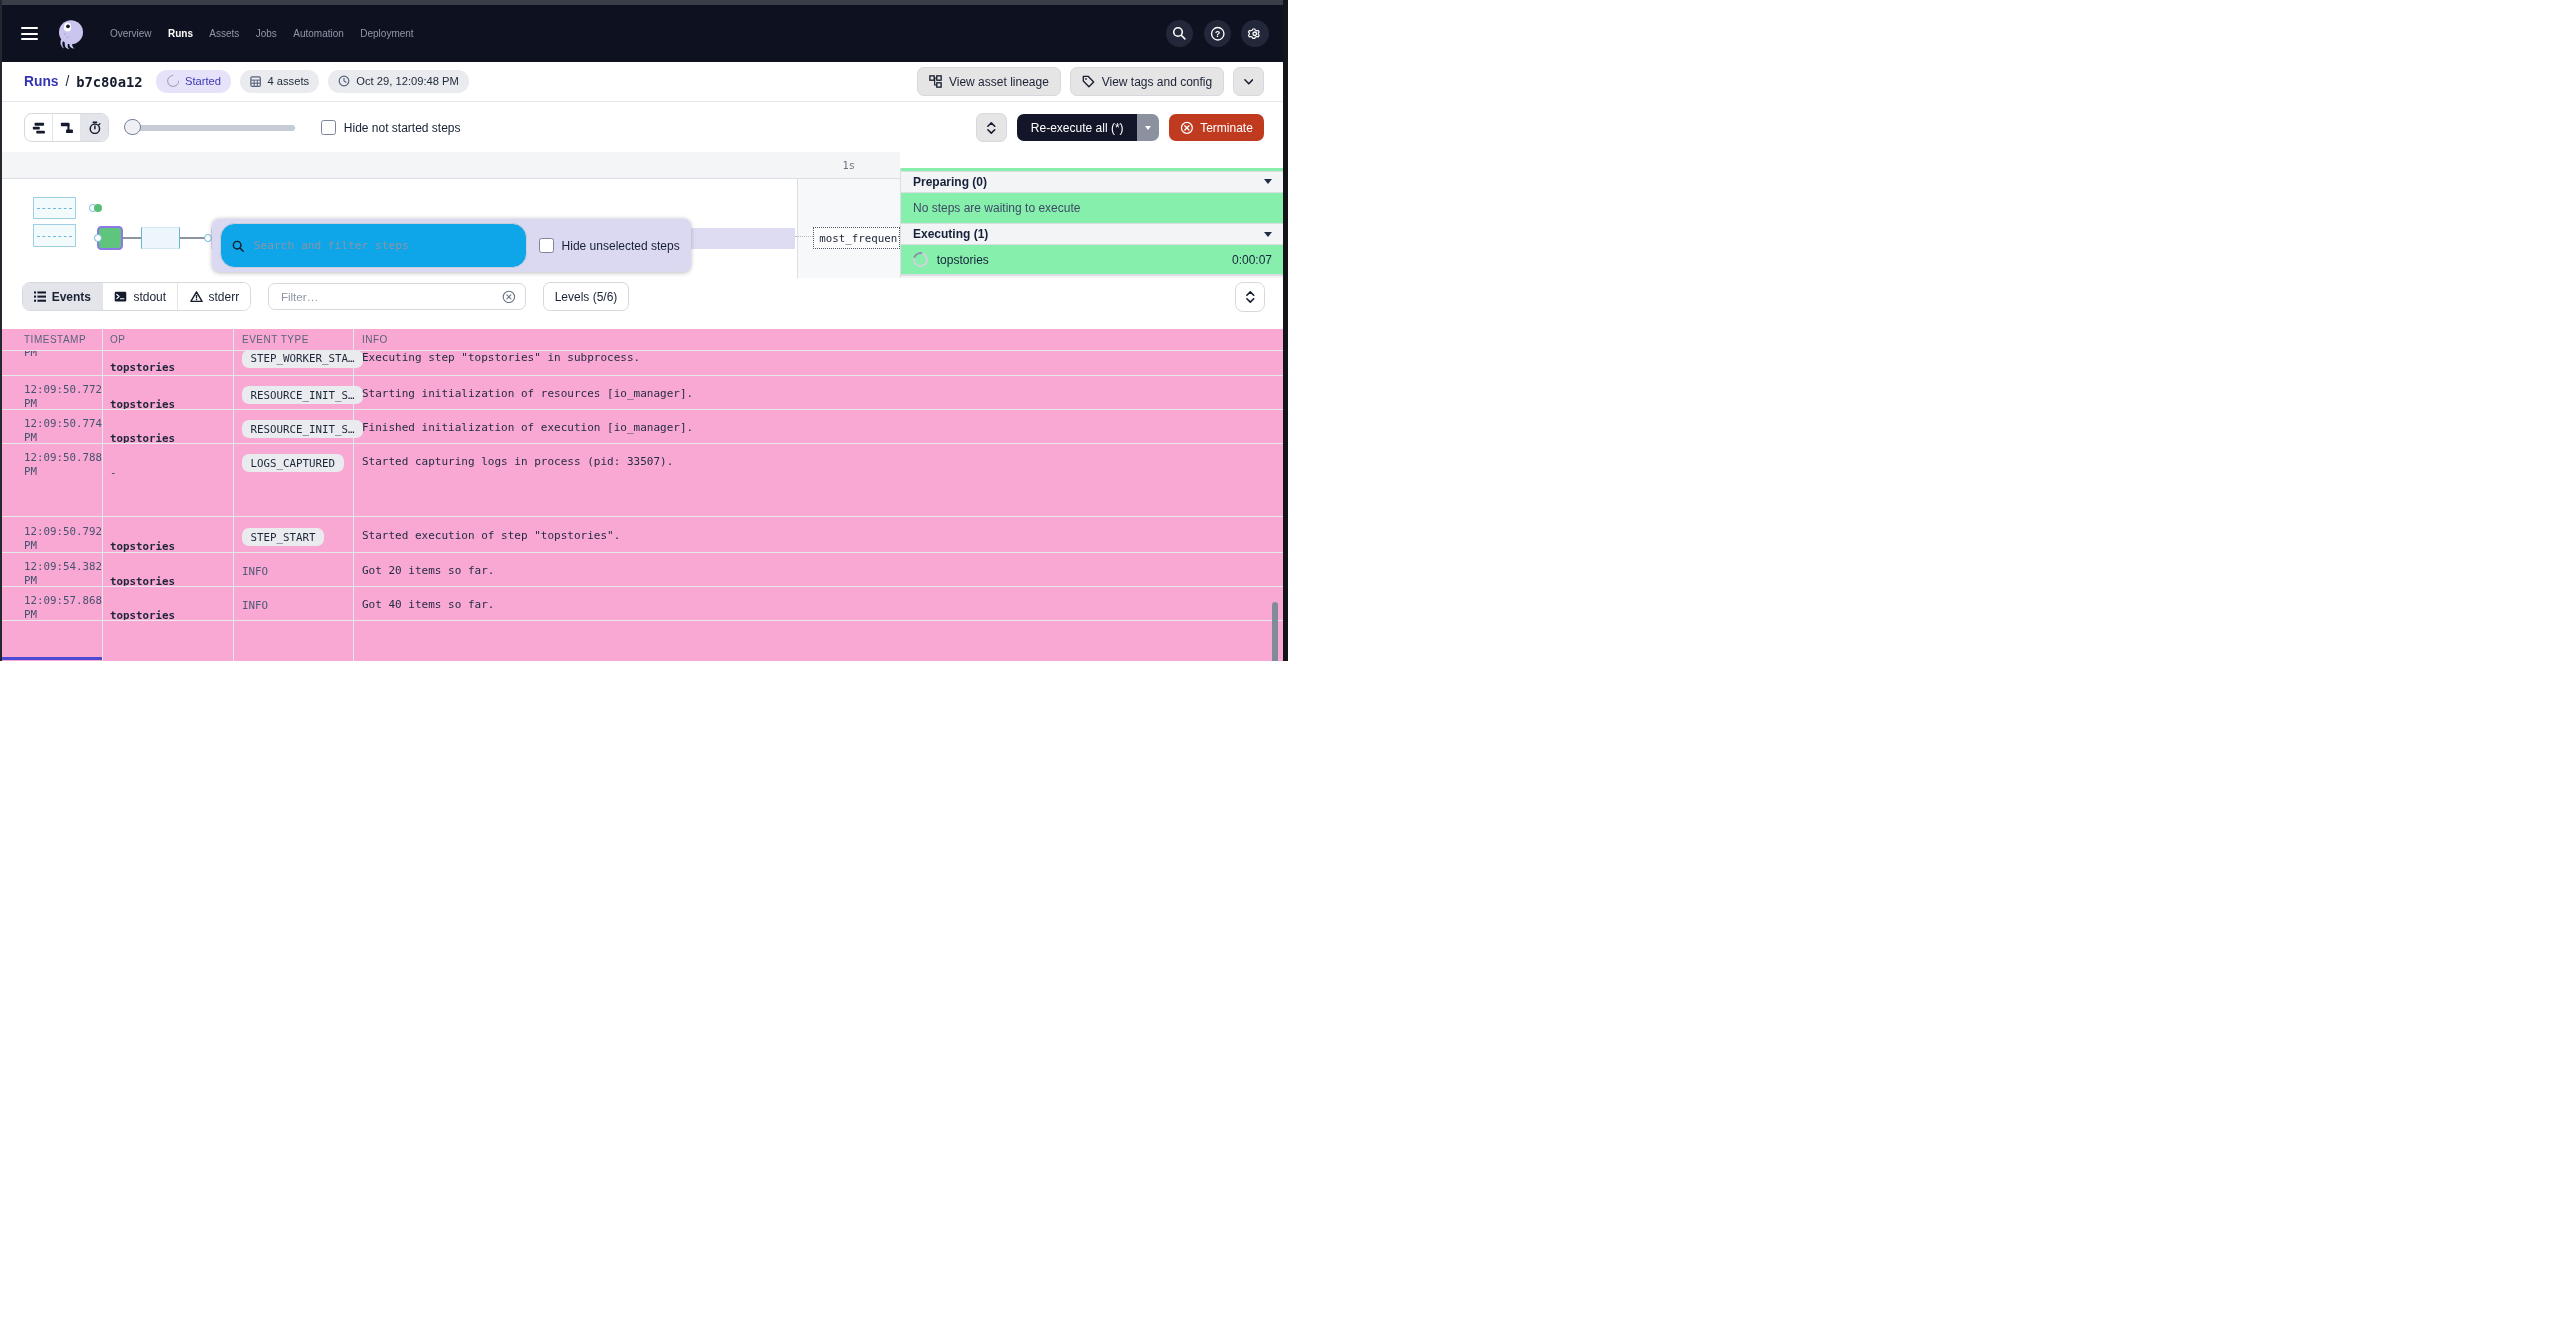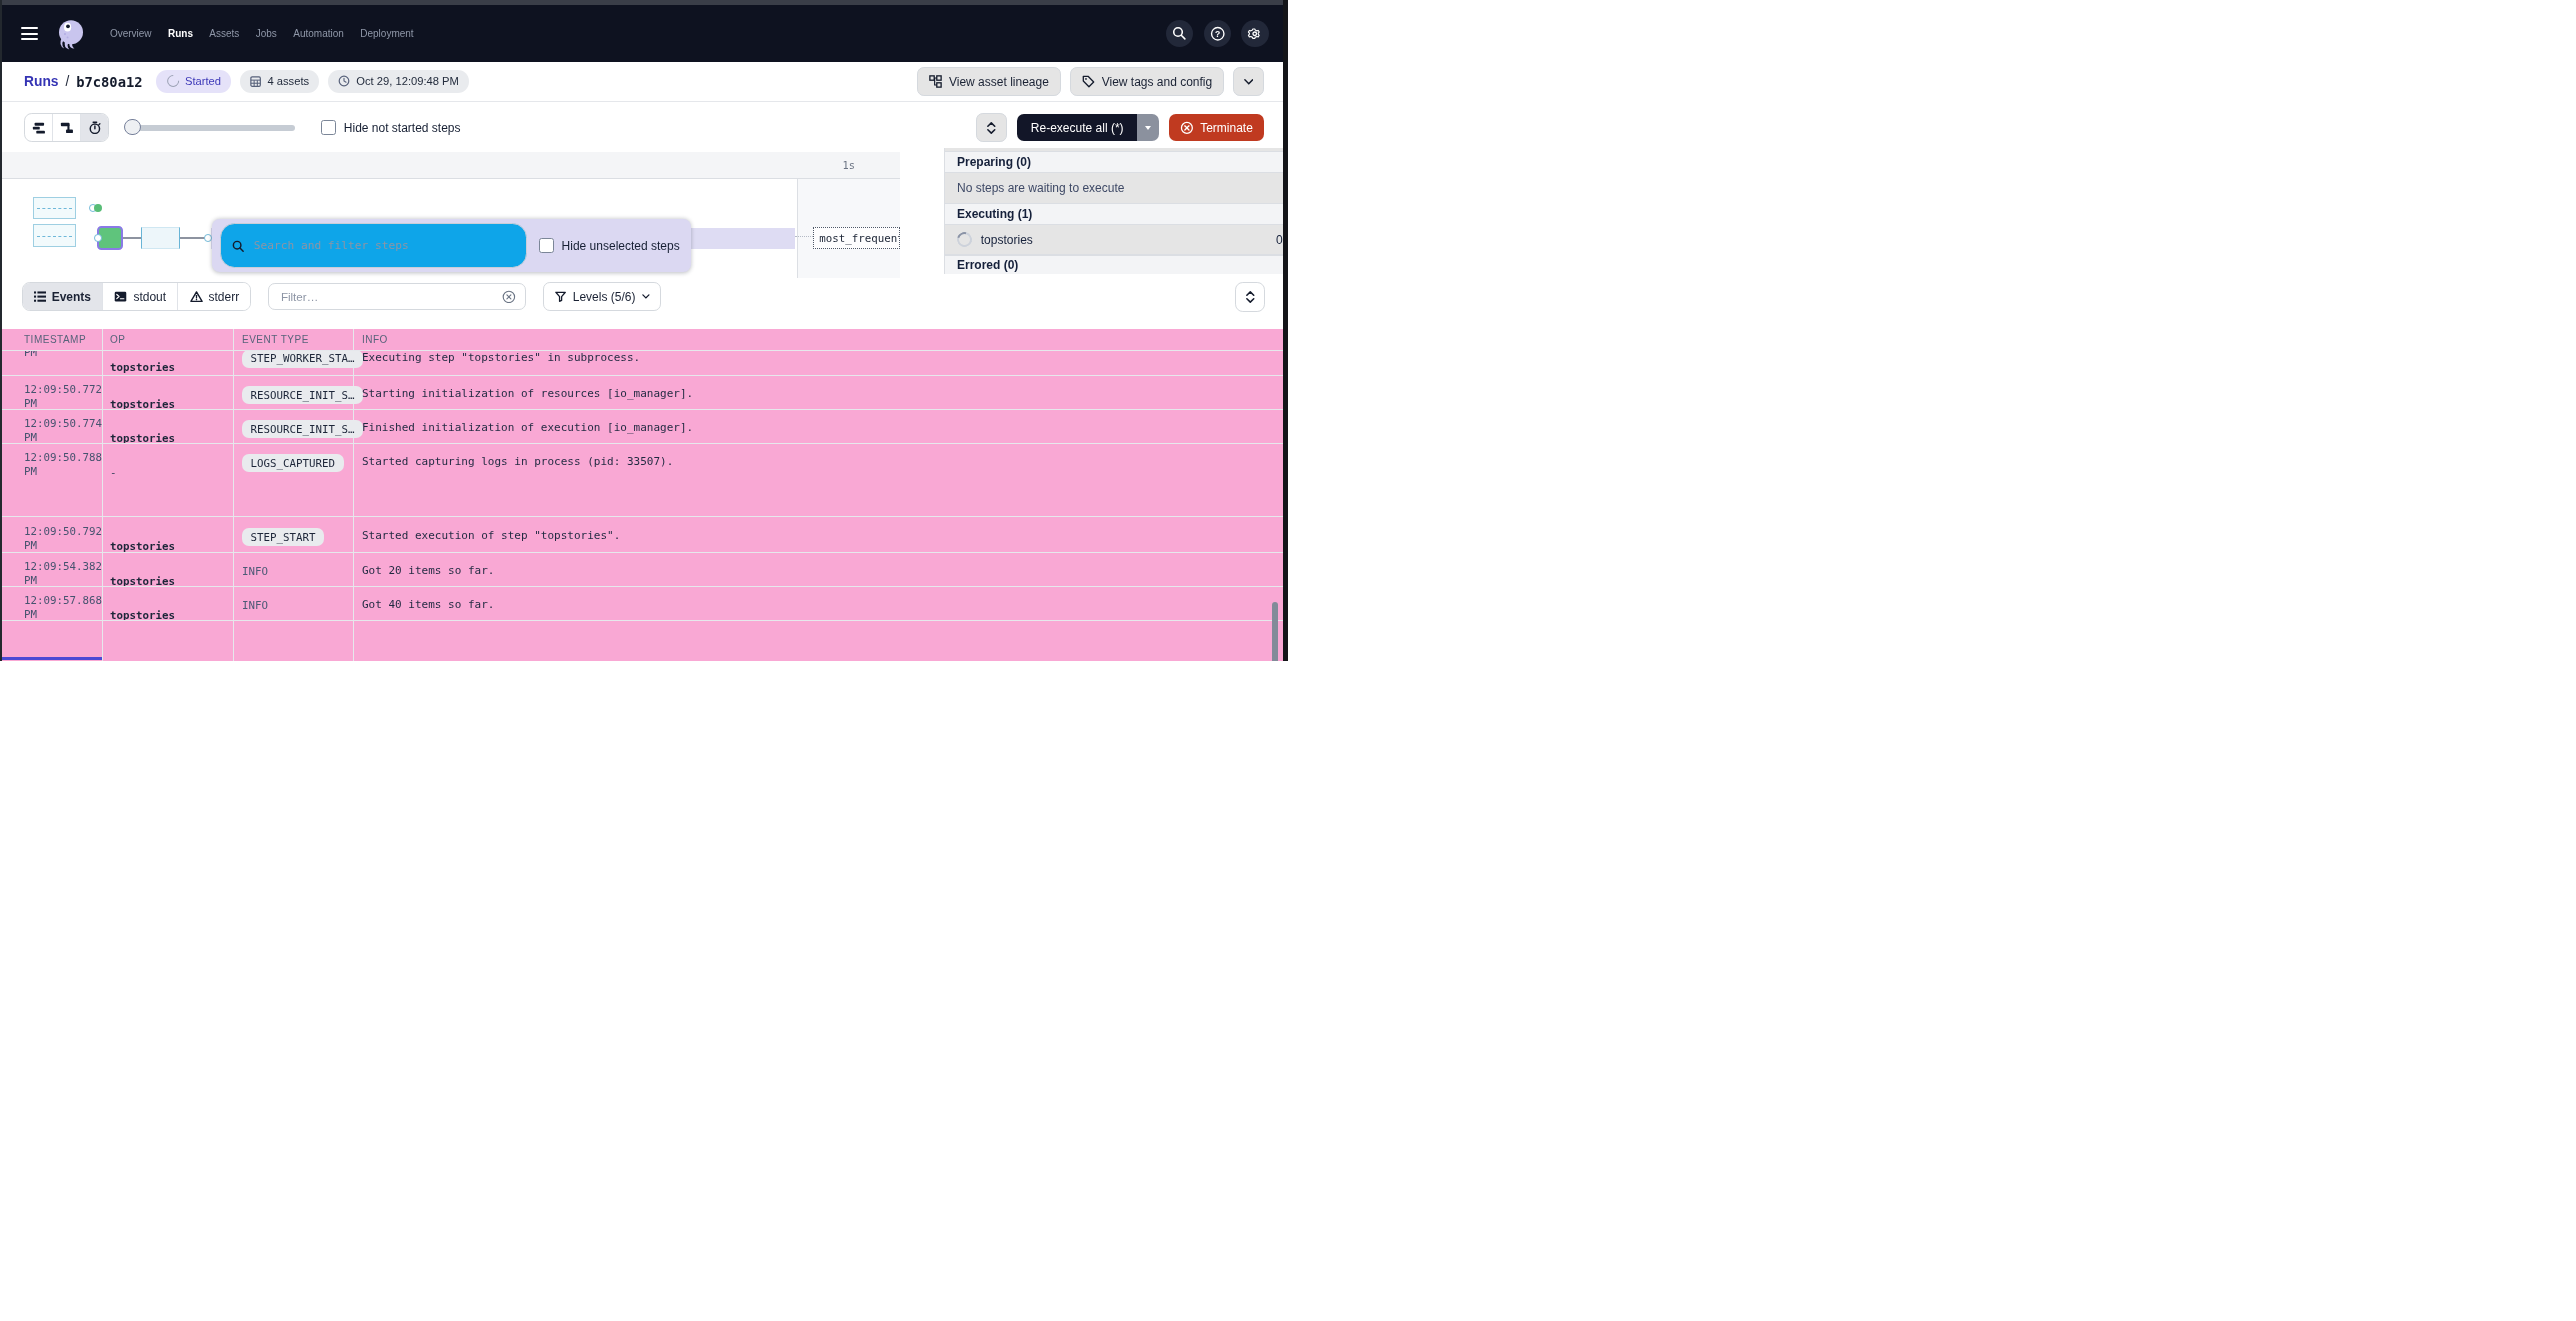--- a/index.html
+++ b/index.html
@@ -77,37 +77,37 @@
   .oc{width:7.8px;height:7.8px;border-radius:50%;border:1.7px solid #6fb8d8;background:#fff;box-sizing:border-box;}
   .bluebox{background:#edf6fa;border-top:0.9px solid #cfe7f2;border-bottom:0.9px solid #cfe7f2;border-left:1.7px solid #68b4d6;border-right:1.7px solid #68b4d6;box-sizing:border-box;}
   .overlay{background:#dbd8f2;border-radius:7.8px;box-shadow:0 0.9px 4.3px rgba(16,22,40,.28);display:flex;align-items:center;padding:0 7.8px;box-sizing:border-box;gap:12px;}
   .gsearch{width:307px;height:45px;border-radius:14.6px;border:0.9px solid #c9ced8;background:#0ea5e9;display:flex;align-items:center;gap:7.8px;padding:0 11.2px;box-sizing:border-box;}
   .gsearch input{border:none;outline:none;flex:1;font-family:var(--mono);font-size:11.2px;color:var(--ink);background:transparent;}
   .gsearch input::placeholder{color:#8d95a5;}
   .dotline{border-top:1.7px dotted #b4bac5;}
   .mfbox{background:#fdfdfe;border:1.7px dotted #4e5867;box-sizing:border-box;font-family:var(--mono);font-size:10.8px;color:#20293a;display:flex;align-items:center;padding-left:5.2px;overflow:hidden;white-space:nowrap;}
 
   
-  .spanel{left:900px;top:148px;width:383px;height:126px;border-left:0.9px solid var(--line2);background:#e5e5e5;overflow:hidden;margin-left:44px;}
+  .spanel{left:900px;top:168px;width:383px;height:126px;border-left:0.9px solid var(--line2);background:#86efac;overflow:hidden;}
   .shdr{position:absolute;left:0;width:100%;height:22.4px;background:var(--hdrbg);border-top:0.9px solid var(--line2);border-bottom:0.9px solid var(--line2);box-sizing:border-box;display:flex;align-items:center;padding:0 12px;font-size:12px;font-weight:bold;color:#15203a;cursor:pointer;}
   .shdr .car{margin-left:auto;width:0;height:0;border-left:4.3px solid transparent;border-right:4.3px solid transparent;border-top:5.2px solid #222c42;}
   .srow{position:absolute;left:0;width:100%;display:flex;align-items:center;padding:0 12px;box-sizing:border-box;font-size:12px;color:#16213b;}
   .srow .tm{margin-left:auto;}
   .sspin{width:11.2px;height:11.2px;border-radius:50%;border:2.2px solid #cdd2db;border-top-color:#8a93a6;margin-right:8.6px;transform:rotate(-30deg);}
 
   
   .etool{left:0;top:278px;width:100%;height:37px;background:#fff;display:flex;align-items:center;padding:0 21.5px;box-sizing:border-box;}
   .etabs{display:flex;border:0.9px solid #d5d9de;border-radius:7.8px;overflow:hidden;}
   .etab{height:27px;display:flex;align-items:center;gap:6px;padding:0 11.2px;font-size:12px;color:var(--ink);border-right:0.9px solid #e0e3e8;cursor:pointer;background:#fff;}
   .etab:last-child{border-right:none;}
   .etab.on{background:#e3e5ea;font-weight:bold;}
   .efilter{margin-left:17px;width:258px;height:27px;border:0.9px solid #d5d9de;border-radius:6.9px;display:flex;align-items:center;padding:0 9.5px;box-sizing:border-box;gap:3px;}
   .efilter input{border:none;outline:none;flex:1;font-size:11.6px;font-family:var(--sans);color:var(--ink);background:transparent;}
   .efilter input::placeholder{color:#8d95a5;}
-  .elevels{margin-left:17px;height:27px;border:0.9px solid #d5d9de;border-radius:6.9px;display:flex;align-items:center;gap:6.9px;padding:0 10.3px;font-size:12px;color:var(--ink);cursor:pointer;}
+  .elevels{margin-left:17px;height:27px;border:0.9px solid #d5d9de;border-radius:6.9px;display:flex;align-items:center;gap:6.9px;padding:0 10.3px;font-size:12px;color:var(--ink);cursor:pointer;flex-direction:column;}
   .expand2{position:absolute;right:23px;top:4.3px;width:27.6px;height:27.6px;border:0.9px solid #d5d9de;border-radius:7.8px;display:flex;flex-direction:column;align-items:center;justify-content:center;gap:0.9px;cursor:pointer;background:#fff;color:#141b2c;}
 
   
   .etable{left:0;top:329px;width:100%;height:345px;background:#f9a8d4;}
   .coldiv{position:absolute;top:0;bottom:0;width:0.9px;background:#e6e8ec;}
   .ethead{position:absolute;left:0;top:0;width:100%;height:21.5px;border-bottom:0.9px solid #e6e8ec;box-sizing:border-box;}
   .ethead span{position:absolute;top:5.2px;font-size:10px;letter-spacing:0.5px;color:#57627a;}
   .erow{position:absolute;left:0;width:100%;border-bottom:0.9px solid #e6e8ec;box-sizing:border-box;overflow:hidden;}
   .cell{position:absolute;top:0;bottom:0;}
   .c-ts{left:24px;width:74px;padding-top:6.9px;font-family:var(--mono);font-size:10.8px;line-height:14.6px;color:#46536f;}

